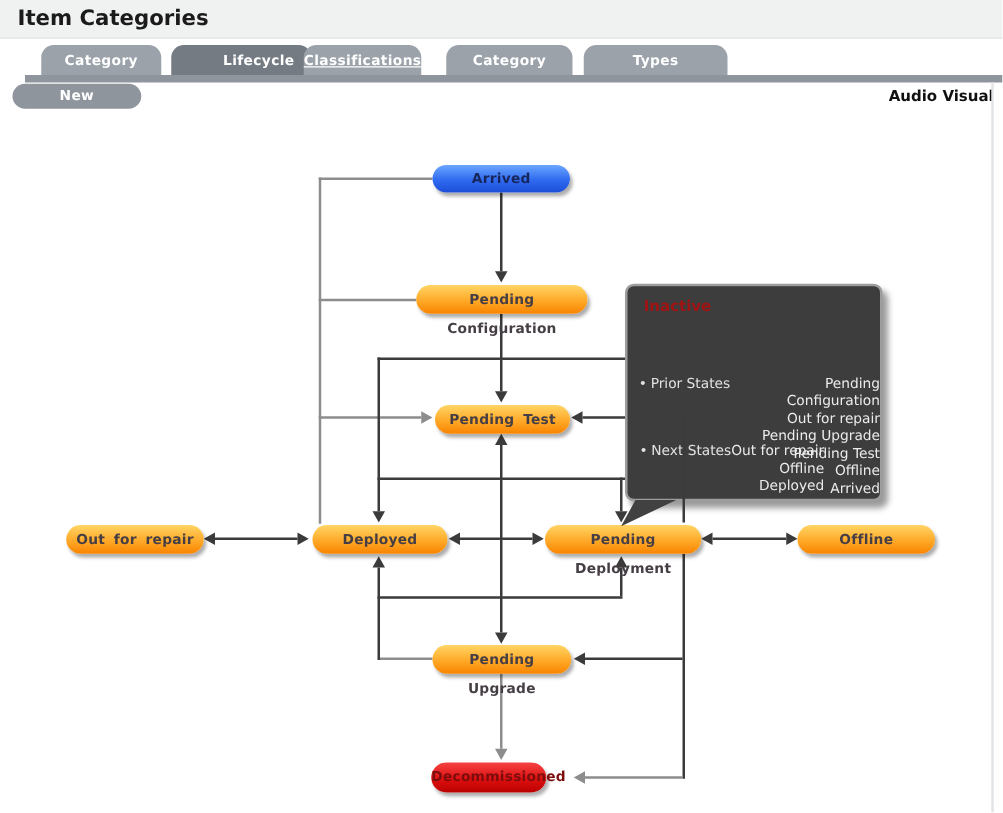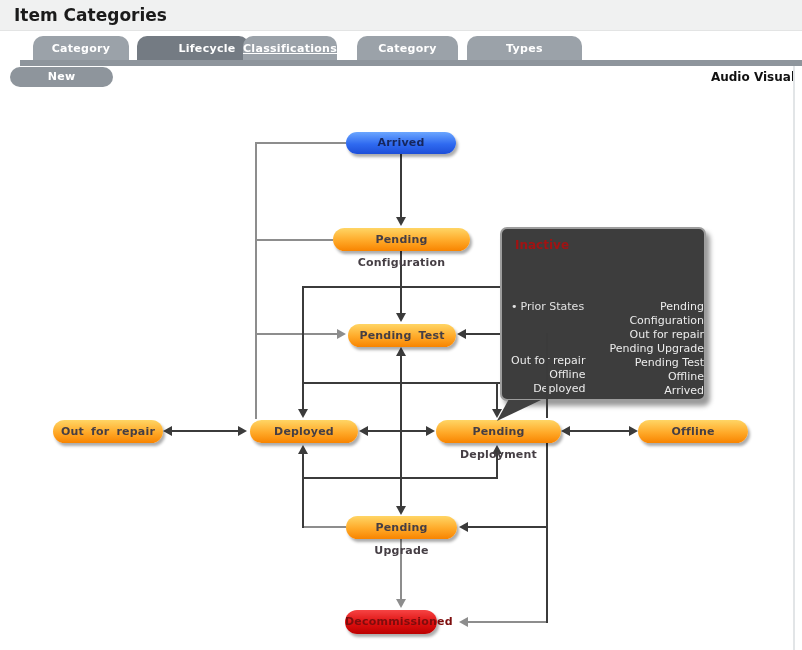--- a/index.html
+++ b/index.html
@@ -159,19 +159,20 @@
     <div class="tip-vals">
       <div>Pending Configuration</div>
       <div>Out for repair</div>
       <div>Pending Upgrade</div>
       <div>Pending Test</div>
       <div>Offline</div>
       <div>Arrived</div>
     </div>
   </div>
   <div class="tip-block next">
+    <div class="tip-lbl"><span class="tip-bullet">•</span><span>Next States</span></div>
     <div class="tip-vals">
       <div>Out for repair</div>
       <div>Offline</div>
       <div>Deployed</div>
     </div>
   </div>
 </div>
 
 </body></html>

